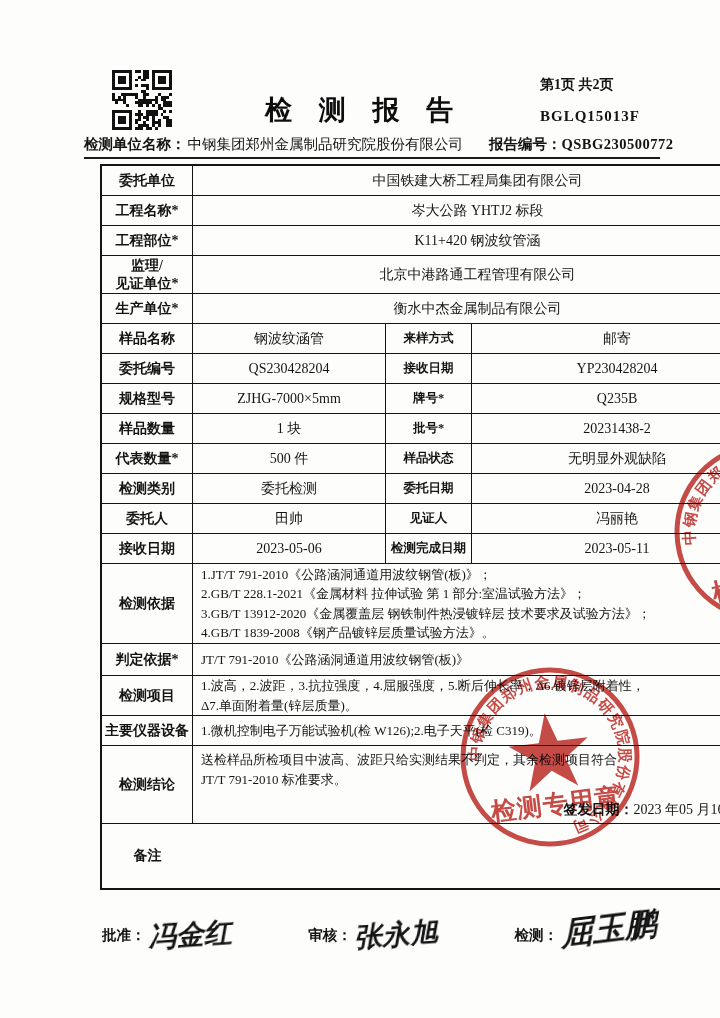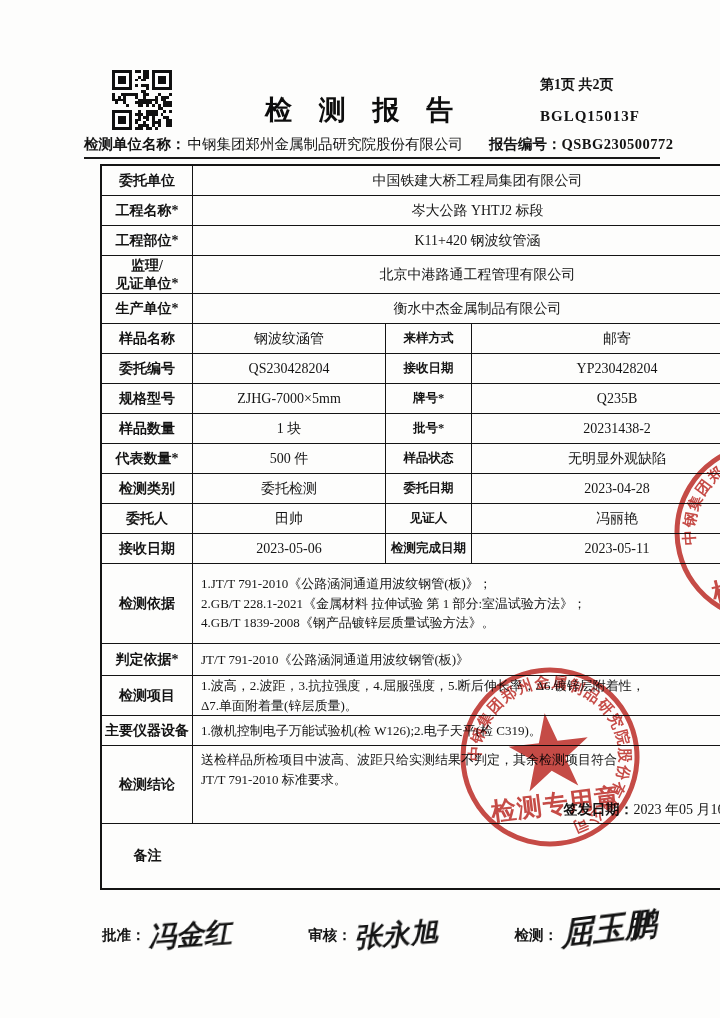--- a/index.html
+++ b/index.html
@@ -298,20 +298,21 @@
         <div class="cell c3 lbl">检测完成日期</div>
         <div class="cell c4">2023-05-11</div>
       </div>
       <div class="trow" style="height: 80px;">
         <div class="cell c1 lbl">
           <div>检测依据</div>
         </div>
         <div class="cell cspan multi">
           <div class="ln">1.JT/T 791-2010《公路涵洞通道用波纹钢管(板)》；</div>
           <div class="ln">2.GB/T 228.1-2021《金属材料 拉伸试验 第 1 部分:室温试验方法》；</div>
+          <div class="ln">3.GB/T 13912-2020《金属覆盖层 钢铁制件热浸镀锌层 技术要求及试验方法》；</div>
           <div class="ln">4.GB/T 1839-2008《钢产品镀锌层质量试验方法》。</div>
         </div>
       </div>
       <div class="trow" style="height: 32px;">
         <div class="cell c1 lbl">
           <div>判定依据*</div>
         </div>
         <div class="cell cspan multi">
           <div class="ln">JT/T 791-2010《公路涵洞通道用波纹钢管(板)》</div>
         </div>

